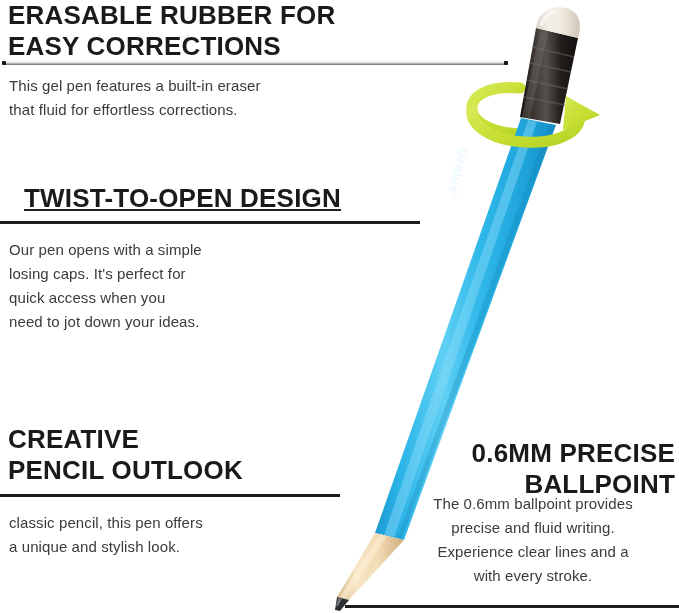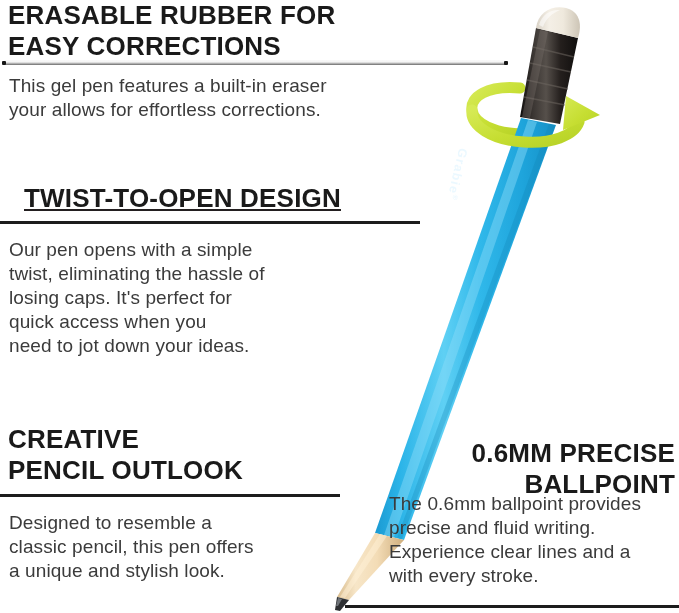--- a/index.html
+++ b/index.html
@@ -18,21 +18,21 @@
   .heading{
     font-weight:700;
     font-size:26px;
     line-height:31px;
     letter-spacing:.2px;
     color:#1a1a1a;
     white-space:nowrap;
   }
   .body-copy{
     font-weight:400;
-    font-size:19px;
+    font-size:15px;
     line-height:24px;
     color:#3b3b3b;
     letter-spacing:.1px;
   }
   .body-copy div{white-space:nowrap;}
 
   
   .rule-3d{
     position:absolute;
     height:5px;
@@ -160,57 +160,55 @@
 
   <div class="feature" style="left:8px;top:0px;width:520px;">
     <div class="heading">
       <div>ERASABLE RUBBER FOR</div>
       <div>EASY CORRECTIONS</div>
     </div>
   </div>
   <div class="rule-3d" style="left:4px;top:60px;width:502px;"></div>
   <div class="feature body-copy" style="left:9px;top:74px;width:520px;">
     <div>This gel pen features a built-in eraser</div>
-    <div>your allows for effortless corrections.</div>
+    <div>that fluid for effortless corrections.</div>
   </div>
 
   <div class="feature" style="left:24px;top:183px;width:430px;text-decoration:underline;">
     <div class="heading">
       <div>TWIST-TO-OPEN DESIGN</div>
     </div>
   </div>
   <div class="rule-solid" style="left:0px;top:221px;width:420px;"></div>
   <div class="feature body-copy" style="left:9px;top:238px;width:400px;">
     <div>Our pen opens with a simple</div>
-    <div>twist, eliminating the hassle of</div>
     <div>losing caps. It's perfect for</div>
     <div>quick access when you</div>
     <div>need to jot down your ideas.</div>
   </div>
 
   <div class="feature" style="left:8px;top:424px;width:340px;">
     <div class="heading">
       <div>CREATIVE</div>
       <div>PENCIL OUTLOOK</div>
     </div>
   </div>
   <div class="rule-solid" style="left:0px;top:494px;width:340px;"></div>
   <div class="feature body-copy" style="left:9px;top:511px;width:330px;">
-    <div>Designed to resemble a</div>
     <div>classic pencil, this pen offers</div>
     <div>a unique and stylish look.</div>
   </div>
 
   <div class="feature" style="left:399px;top:424px;width:276px;text-align:right;margin-top:14px;">
     <div class="heading" style="text-align:right;">
       <div>0.6MM PRECISE</div>
       <div>BALLPOINT</div>
     </div>
   </div>
-  <div class="feature body-copy" style="left:389px;top:492px;width:288px;">
+  <div class="feature body-copy" style="left:389px;top:492px;width:288px;text-align:center;">
     <div>The 0.6mm ballpoint provides</div>
     <div>precise and fluid writing.</div>
     <div>Experience clear lines and a</div>
     <div>with every stroke.</div>
   </div>
   <div class="rule-solid" style="left:345px;top:605px;width:334px;"></div>
 
 </div>
 
 </body></html>

